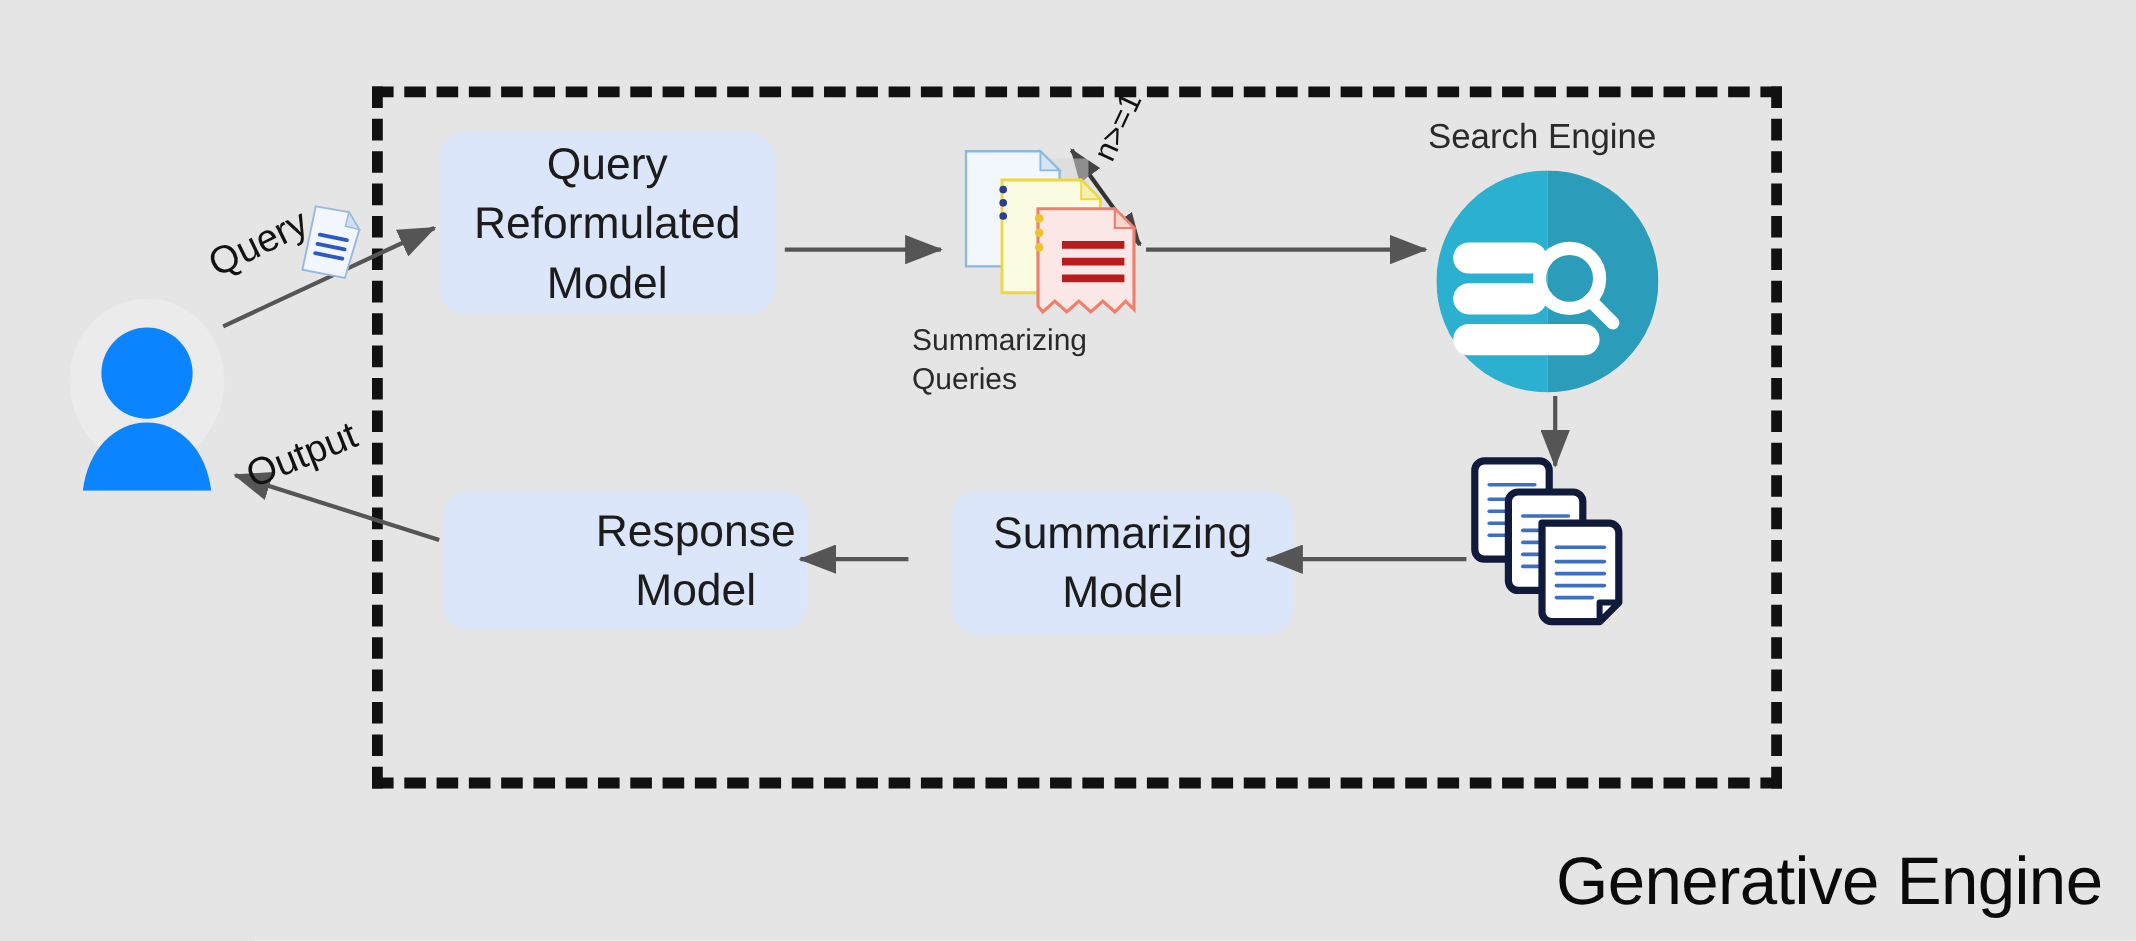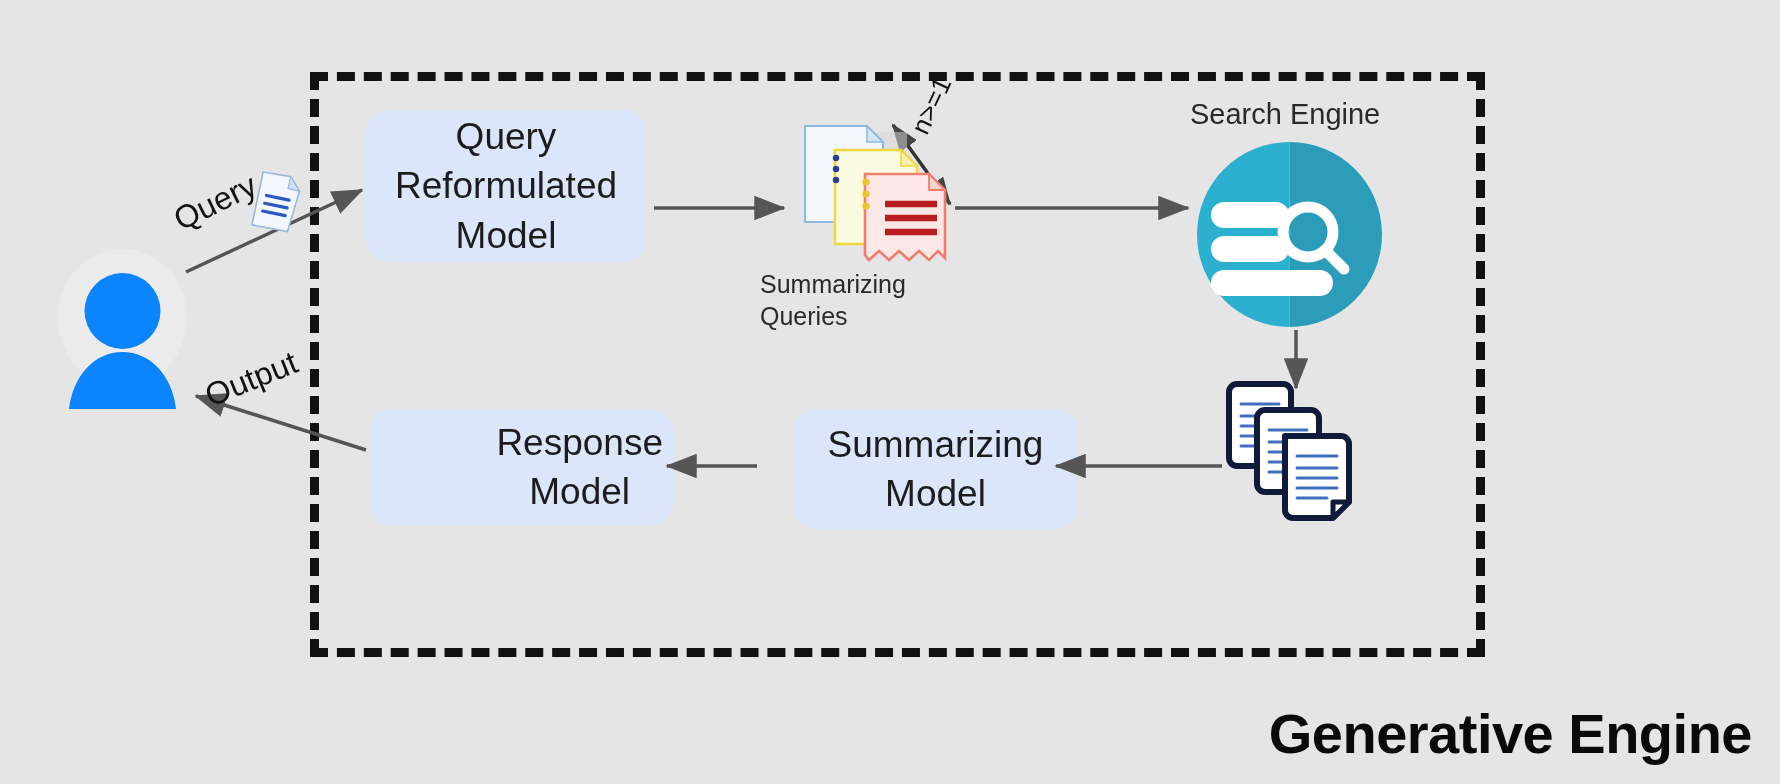--- a/index.html
+++ b/index.html
@@ -27,21 +27,21 @@
     height: 585px;
     border: 9px dashed #111111;
     box-sizing: border-box;
   }
 
   .engine-title {
     position: absolute;
     right: 28px;
     bottom: 18px;
     font-size: 56px;
-    font-weight: 700;
+    font-weight: 400;
     color: #0a0a0a;
     letter-spacing: -0.5px;
     white-space: nowrap;
   }
 
   
   .model-box {
     position: absolute;
     background: #dce6fb;
     border-radius: 22px;

